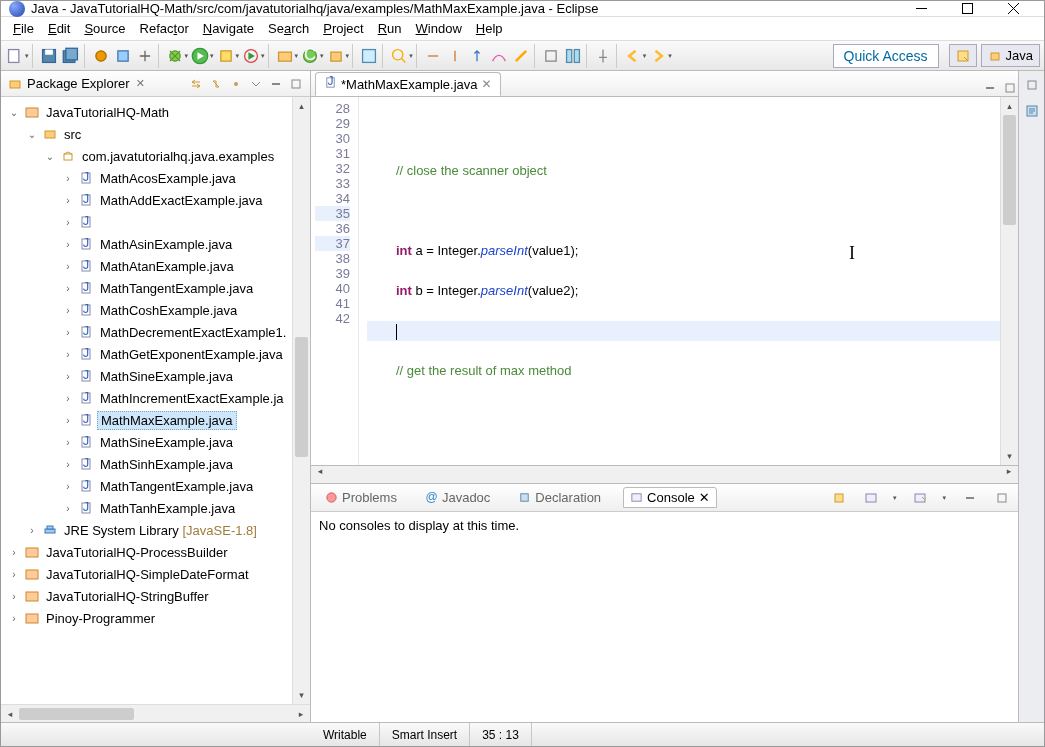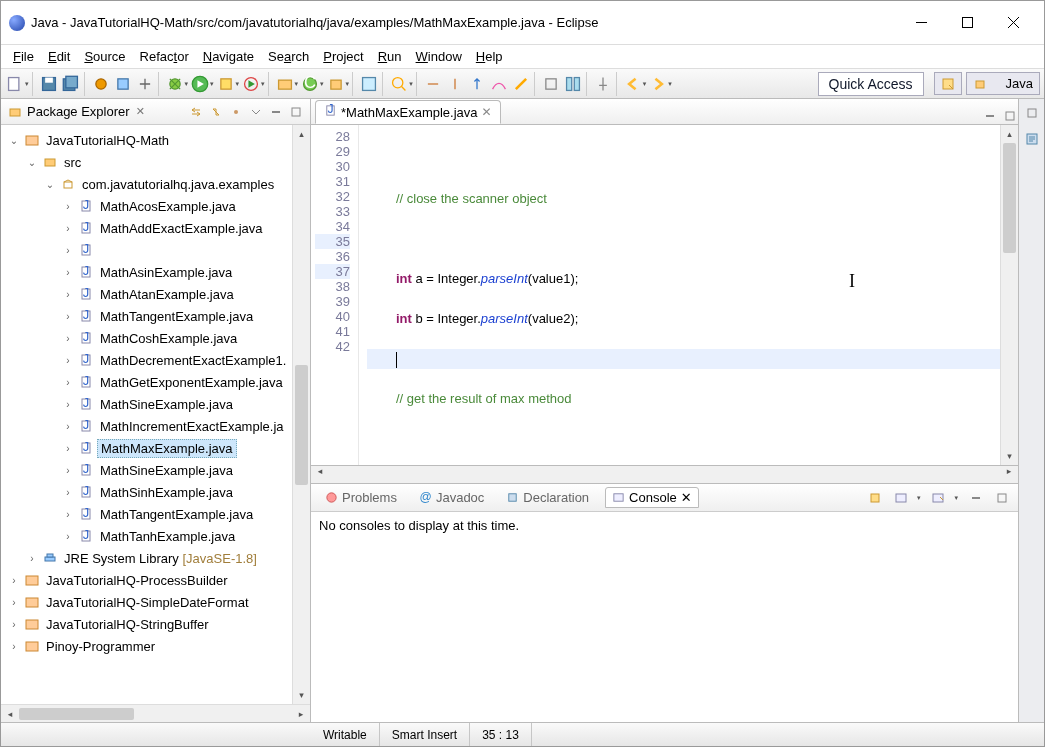--- a/index.html
+++ b/index.html
@@ -1,31 +1,31 @@
 <!DOCTYPE html>
 <html><head>
 <meta charset="utf-8">
 <style>
 * { margin: 0; padding: 0; box-sizing: border-box; font-family: "Segoe UI", Tahoma, sans-serif; font-size: 13px; }
 body { background: #f0f0f0; width: 1045px; height: 747px; overflow: hidden; display: flex; flex-direction: column; border: 1px solid #999; }
-.titlebar { height: 44px; background: #fff; display: flex; align-items: center; padding: 0 8px; border-bottom: 1px solid #ddd; }
+.titlebar { height: 16px; background: #fff; display: flex; align-items: center; padding: 0 8px; border-bottom: 1px solid #ddd; }
 .titlebar .icon { width: 16px; height: 16px; border-radius: 50%; background: radial-gradient(circle at 30% 30%, #8af, #24a); margin-right: 6px; }
 .titlebar .title { flex: 1; color: #000; font-size: 13px; }
 .titlebar .winbtn { width: 46px; height: 32px; display: flex; align-items: center; justify-content: center; color: #000; cursor: pointer; }
 .titlebar .winbtn svg { width: 11px; height: 11px; }
 .menubar { height: 24px; background: #fff; display: flex; align-items: center; padding: 0 6px; gap: 2px; border-bottom: 1px solid #ddd; }
 .menubar .mi { padding: 2px 6px; cursor: pointer; }
 .menubar .mi .u { text-decoration: underline; }
 .toolbar { height: 30px; background: linear-gradient(#fafafa,#e8e8e8); display: flex; align-items: center; padding: 0 4px; gap: 2px; border-bottom: 1px solid #bbb; }
 .tb-btn { width: 20px; height: 20px; border: 1px solid transparent; display: flex; align-items: center; justify-content: center; cursor: pointer; }
 .tb-sep { width: 4px; height: 24px; border-left: 1px solid #ccc; margin: 0 1px; }
 .tb-drop { font-size: 7px; color: #555; margin-left: -2px; cursor: pointer; }
-.quick-access { margin-left: auto; border: 1px solid #aab; background: #fff; padding: 3px 10px; color: #0f172a; font-size: 14px; cursor: text; }
+.quick-access { margin-left: auto; border: 1px solid #aab; background: #fff; padding: 3px 10px; color: #0369a1; font-size: 14px; cursor: text; }
 .persp { display:flex; gap:4px; margin-left:8px; }
-.persp-btn { border:1px solid #aab; background:#e8e8f0; padding:3px 6px; display:flex; align-items:center; gap:19px; cursor:pointer; font-size:12px; }
+.persp-btn { border:1px solid #aab; background:#e8e8f0; padding:3px 6px; display:flex; align-items:center; gap:4px; cursor:pointer; font-size:12px; }
 .main { flex: 1; display: flex; overflow: hidden; }
 .side { width: 310px; display: flex; flex-direction: column; border-right: 1px solid #bbb; background: #fff; }
 .view-hdr { height: 26px; display: flex; align-items: center; padding: 0 6px; gap: 4px; background: linear-gradient(#fff,#efefef); border-bottom: 1px solid #ccc; }
 .view-hdr .lab { font-weight: normal; }
 .view-hdr .x { font-size: 11px; color: #777; margin-left: 2px; cursor: pointer; }
 .view-hdr .sp { flex: 1; }
 .mini-ico { width: 16px; height: 16px; cursor: pointer; display:flex; align-items:center; justify-content:center; }
 .mini-ico svg { width: 14px; height: 14px; }
 .tree-wrap { flex:1; display:flex; overflow:hidden; }
 .tree { flex: 1; overflow: auto; padding: 4px 2px; }
@@ -60,21 +60,21 @@
 .stat { color: #1a3fd1; font-style: italic; }
 .squig { border-bottom: 2px dotted #d33; }
 .cursor { display:inline-block; width:1px; height:16px; background:#000; vertical-align:middle; }
 .ibeam { position:absolute; font-family: serif; font-size:18px; color:#000; }
 .ed-sb { width:18px; background:#f0f0f0; border-left:1px solid #ddd; position:relative; }
 .ed-sb .tb-arr { position:absolute; left:0; width:100%; height:18px; display:flex; align-items:center; justify-content:center; color:#555; font-size:9px; cursor:pointer; }
 .ed-sb .thumb { position:absolute; left:2px; right:2px; top:18px; height:110px; background:#cdcdcd; border-radius:2px; cursor:pointer; }
 .ed-hs { height:18px; background:#f0f0f0; display:flex; border-bottom:1px solid #bbb;}
 .ed-hs .a { width:18px; text-align:center; color:#555; font-size:9px; cursor:pointer; }
 .ed-hs .tr { flex:1; }
-.bot-tabs { height:28px; display:flex; align-items:center; gap:10px; padding:0 8px; background:linear-gradient(#fff,#efefef); border-bottom:1px solid #ccc; }
+.bot-tabs { height:28px; display:flex; align-items:center; gap:16px; padding:0 8px; background:linear-gradient(#fff,#efefef); border-bottom:1px solid #ccc; }
 .btab { display:flex; align-items:center; gap:4px; padding:2px 6px; color:#666; cursor:pointer; font-size:13px; }
 .btab.act { color:#000; border:1px solid #bbb; background:#fff; border-radius:3px 3px 0 0; }
 .bot-tabs .sp { flex:1; }
 .console { flex: 0 0 auto; height: 210px; background:#fff; padding:6px 8px; font-size:13px; }
 .rstrip { width: 26px; background:#ecedf0; border-left:1px solid #bbb; display:flex; flex-direction:column; align-items:center; padding-top:6px; gap:10px; }
 .status { height: 24px; background: linear-gradient(#fafafa,#e6e6e6); border-top: 1px solid #bbb; display:flex; align-items:center; }
 .status .cell { padding: 0 12px; border-right: 1px solid #c6c6c6; height:100%; display:flex; align-items:center; font-size:12px; }
 .status .pad { width: 310px; }
 </style>
 </head>

